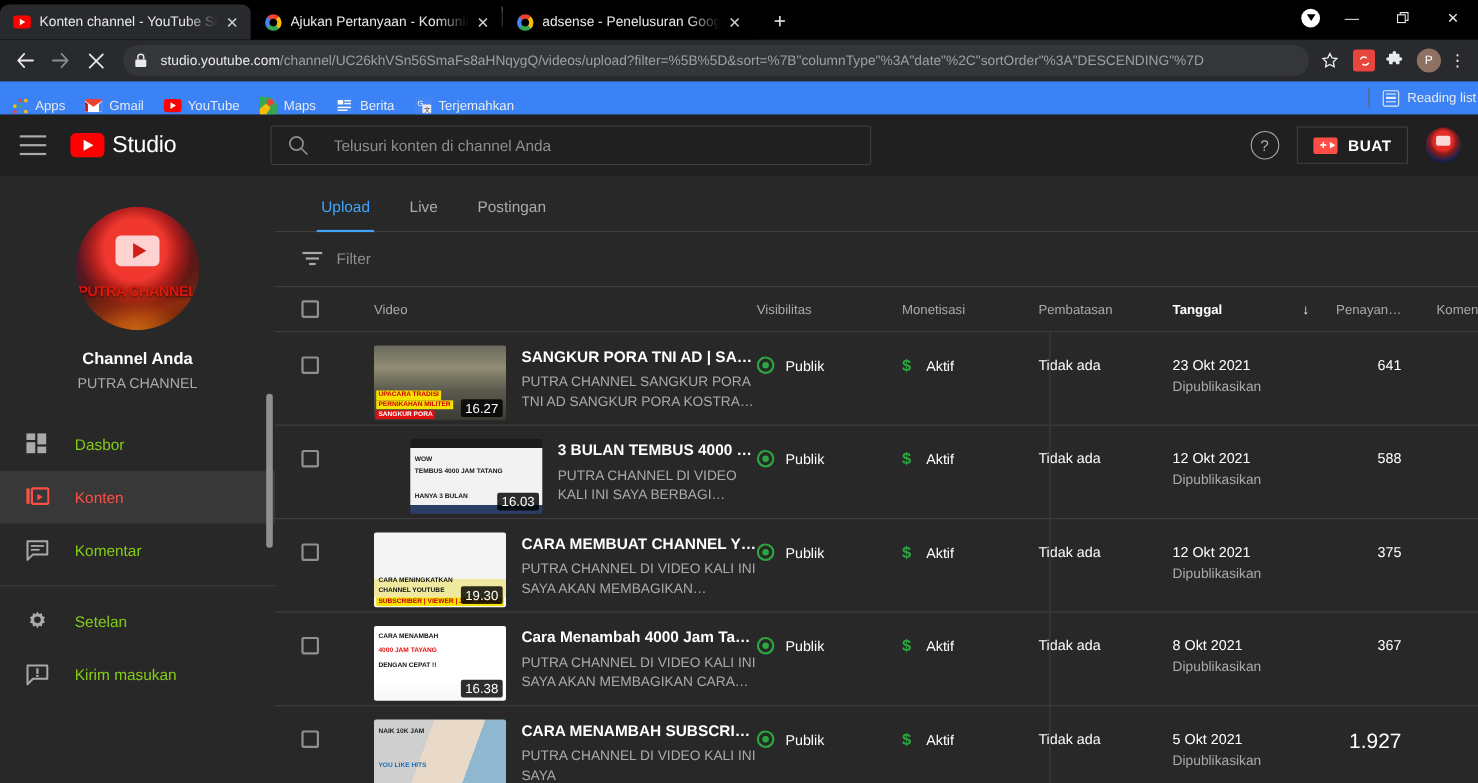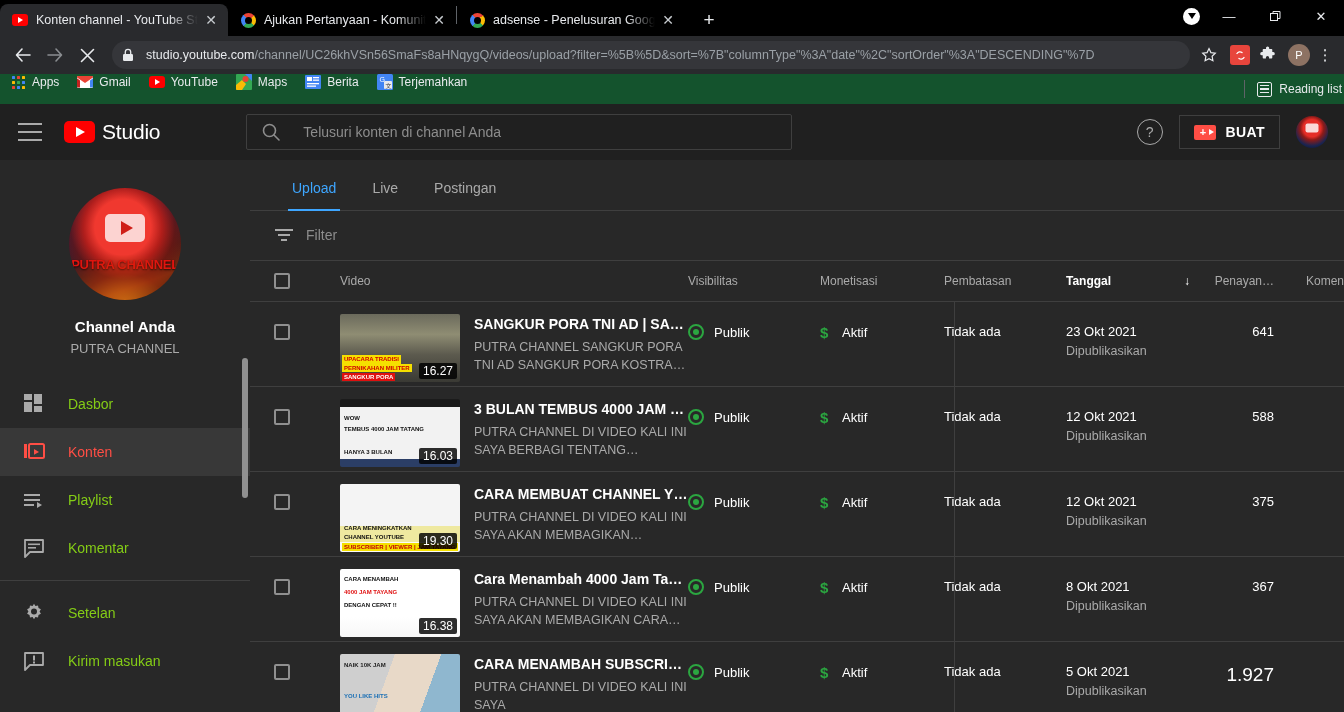--- a/index.html
+++ b/index.html
@@ -171,23 +171,23 @@
     background: #8d7263; color: #fff;
     font-size: 11px;
     display: flex; align-items: center; justify-content: center;
     margin-left: 10px; flex: 0 0 22px;
   }
   .kebab { width: 22px; color: #e8eaed; text-align: center; font-size: 15px; margin-left: 4px; }
 
   
   .bookmarks-bar {
     height: 30px;
-    background: #14532d;
+    background: #3b82f6;
     display: flex;
-    align-items: flex-start;
+    align-items: flex-end;
     padding: 0 10px;
     font-size: 12px;
     color: #e8eaed;
     position: relative;
   }
   .bm {
     display: flex; align-items: center;
     margin-right: 18px;
     white-space: nowrap;
   }
@@ -387,21 +387,21 @@
     width:16px;height:16px;border-radius:50%;border:2px solid #2ba640;
     display:flex;align-items:center;justify-content:center; flex:0 0 16px;
   }
   .eye::after{content:"";width:6px;height:6px;border-radius:50%;background:#2ba640;}
   .dollar { color:#2ba640; font-weight:bold; font-size:15px; width:12px; flex:0 0 12px;}
   .date-sub { color:#aaa; font-size:12.5px; margin-top:5px;}
   .row-div-v { position:absolute; left:704px; top:0; bottom:0; width:1px; background:#3f3f3f;}
 
   
   .th1 { background: linear-gradient(180deg,#6b6a5c 0%, #8f8d73 30%, #5c5a4e 60%, #3a3a34 100%); }
-  .th2 { background: linear-gradient(180deg,#1b1b1b 0 12%, #f2f2f2 12% 88%, #2b3e66 88% 100%); }
+  .th2 { background: linear-gradient(180deg,#1b1b1b 0 12%, #f2f2f2 12% 88%, #2b3e66 88% 100%); margin-left: 33px; }
   .th3 { background: linear-gradient(180deg,#f4f4f4 0 62%, #efe9a0 62% 86%, #fafafa 86% 100%); }
   .th4 { background: linear-gradient(180deg,#ffffff 0 70%, #f7f7f7 100%); }
   .th5 { background: linear-gradient(110deg,#cfcfcf 0 38%, #e8d9c8 38% 70%, #8fb7cf 70% 100%); }
   .th-band {
     position:absolute; left:2px; font-size:6px; font-weight:bold; padding:1px 2px; line-height:1.1;
     white-space:nowrap;
   }
 </style>
 </head>
 <body>
@@ -635,31 +635,20 @@
                 <rect x="1" y="3" width="3" height="14" fill="#ff4e45"></rect>
                 <rect x="6" y="3" width="15" height="14" rx="1.5" fill="none" stroke="#ff4e45" stroke-width="2"></rect>
                 <path d="M11 8l5 2.9-5 2.9z" fill="#ff4e45"></path>
               </svg>
           </span>
           <span>Konten</span>
         </div>
         <div class="nav-item">
           <span class="nav-ico">
             <svg width="22" height="22" viewBox="0 0 22 22">
-                <rect x="1" y="5" width="16" height="2" fill="#aaa"></rect>
-                <rect x="1" y="10" width="16" height="2" fill="#aaa"></rect>
-                <rect x="1" y="15" width="10" height="2" fill="#aaa"></rect>
-                <path d="M14 13l5 3-5 3z" fill="#aaa"></path>
-              </svg>
-          </span>
-          <span>Playlist</span>
-        </div>
-        <div class="nav-item">
-          <span class="nav-ico">
-            <svg width="22" height="22" viewBox="0 0 22 22">
                 <path d="M2 3h18v12H7l-5 5z" fill="none" stroke="#aaa" stroke-width="1.8" stroke-linejoin="round"></path>
                 <rect x="5" y="6.5" width="12" height="1.6" fill="#aaa"></rect>
                 <rect x="5" y="10" width="8" height="1.6" fill="#aaa"></rect>
               </svg>
           </span>
           <span>Komentar</span>
         </div>
 
         <div class="nav-div"></div>
 

